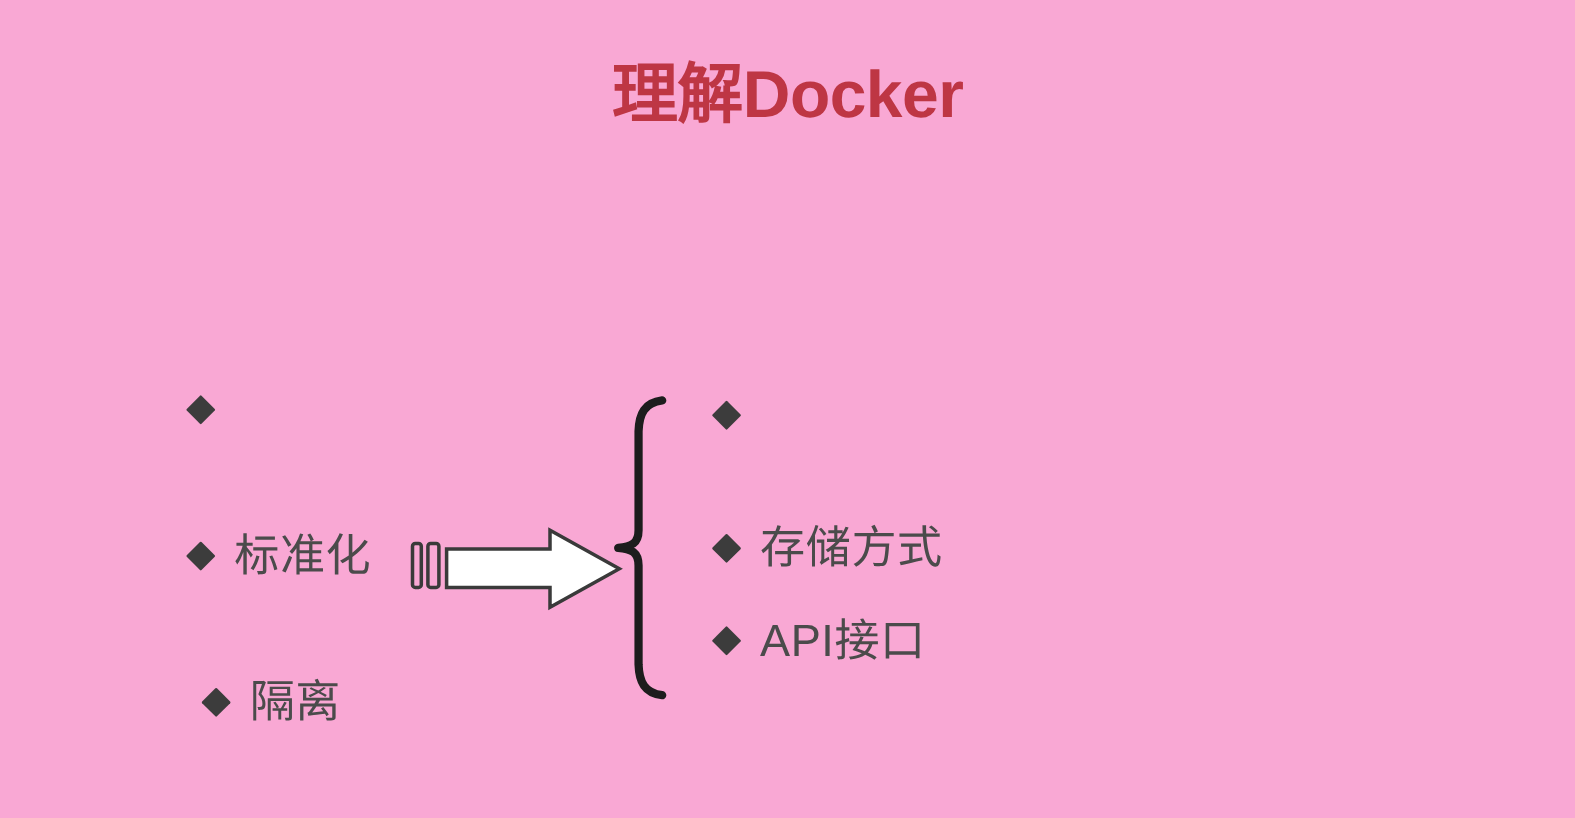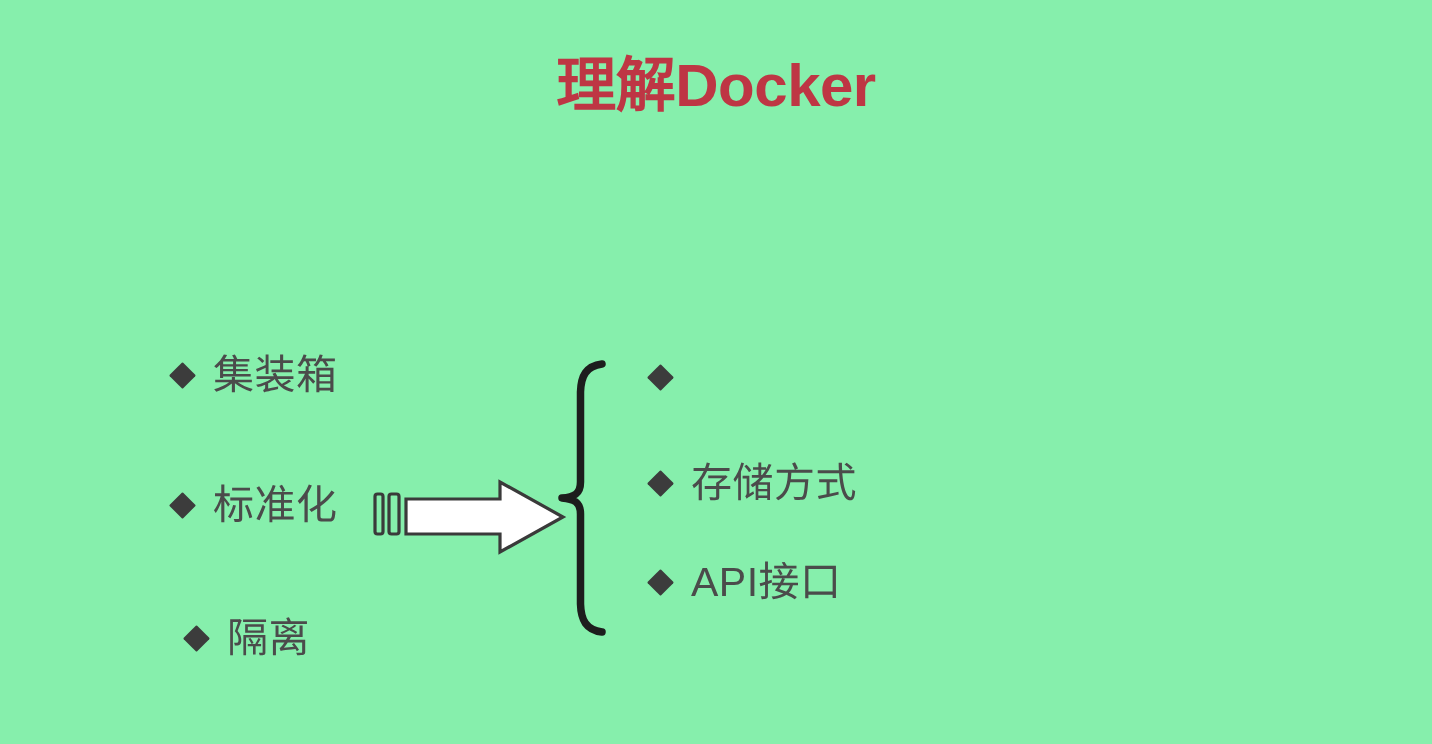--- a/index.html
+++ b/index.html
@@ -5,21 +5,21 @@
 <style>
   html, body {
     margin: 0;
     padding: 0;
     background: #ffffff;
   }
   #slide {
     position: relative;
     width: 1432px;
     height: 744px;
-    background: #86efac;
+    background: #f9a8d4;
     overflow: hidden;
     font-family: "Liberation Sans", "DejaVu Sans", sans-serif;
     -webkit-font-smoothing: antialiased;
   }
 
   
   #slide-title {
     position: absolute;
     left: 0;
     right: 0;
@@ -57,21 +57,21 @@
     position: absolute;
     display: flex;
     align-items: center;
     white-space: nowrap;
   }
   #col-left  .bullet-row:nth-child(1) { top: 0px;   left: 0; }
   #col-left  .bullet-row:nth-child(2) { top: 130px; left: 0; }
   #col-left  .bullet-row:nth-child(3) { top: 263px; left: 14px; }
 
   #col-right .bullet-row:nth-child(1) { top: 0px;   left: 0; }
-  #col-right .bullet-row:nth-child(2) { top: 103px; left: 0; }
+  #col-right .bullet-row:nth-child(2) { top: 118px; left: 0; }
   #col-right .bullet-row:nth-child(3) { top: 202px; left: 0; align-items: center; }
 
   .bullet-diamond {
     width: 19px;
     height: 19px;
     background: #3c3c3c;
     transform: rotate(45deg);
     flex: 0 0 auto;
     border-radius: 1px;
   }
@@ -117,21 +117,20 @@
 
   <div id="slide-title">理解Docker</div>
 
 
   <div class="bullet-col" id="col-left">
 
     <div class="bullet-row">
       <span class="bullet-diamond-wrap">
         <span class="bullet-diamond"></span>
       </span>
-      <span class="bullet-text">集装箱</span>
     </div>
 
     <div class="bullet-row">
       <span class="bullet-diamond-wrap">
         <span class="bullet-diamond"></span>
       </span>
       <span class="bullet-text">标准化</span>
     </div>
 
     <div class="bullet-row">

